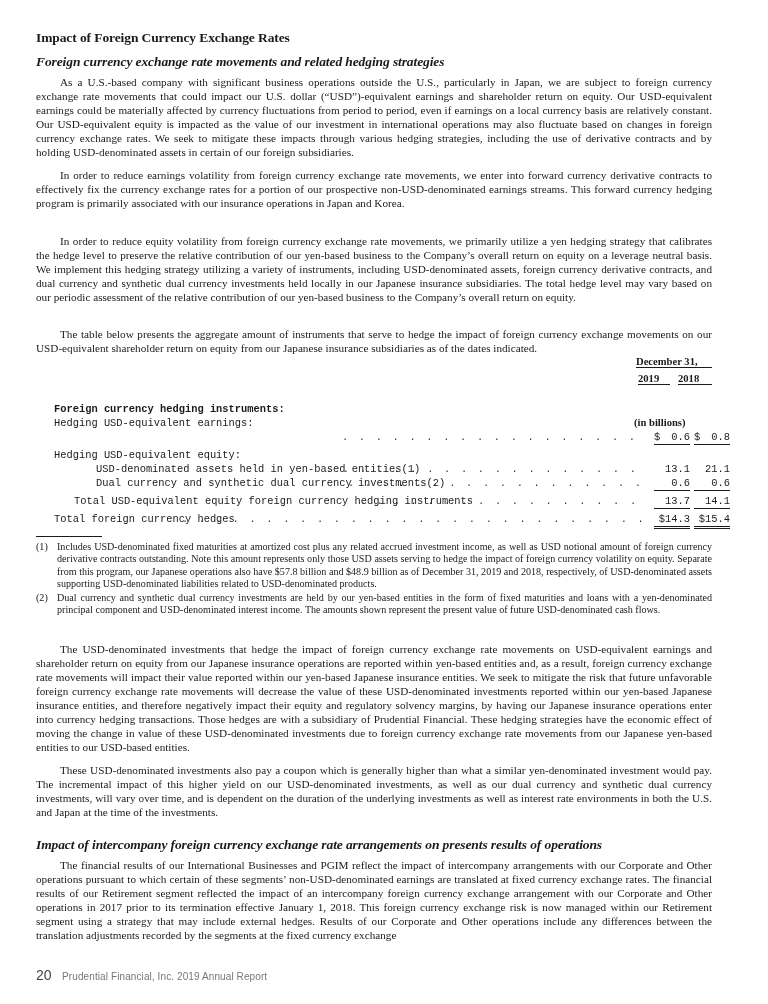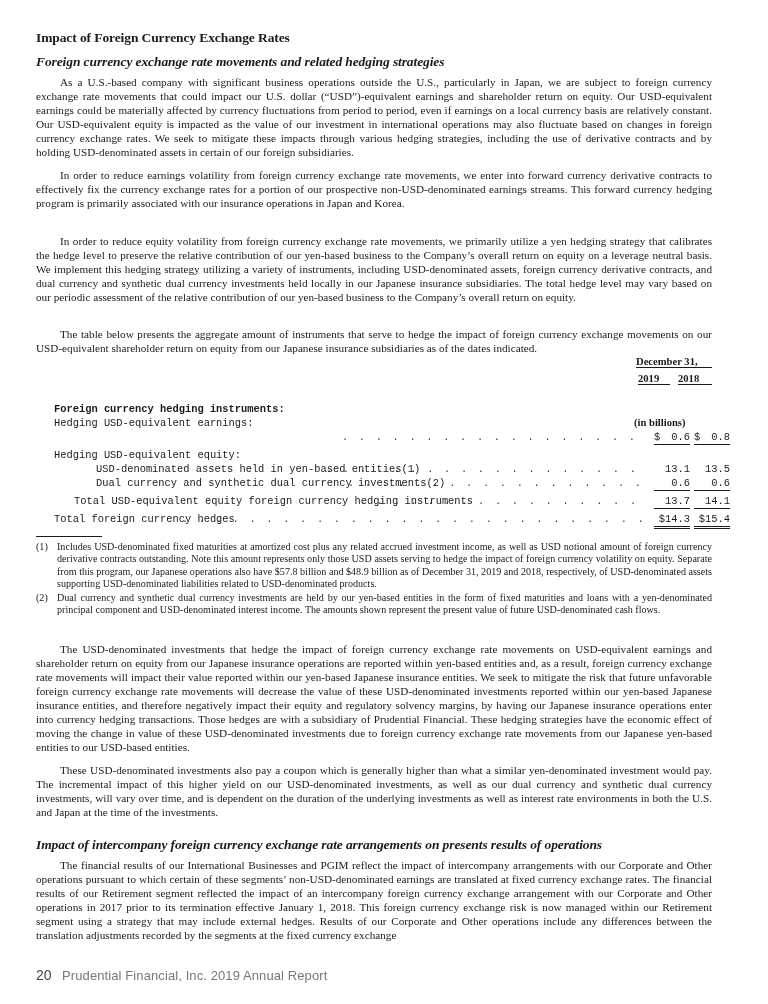--- a/index.html
+++ b/index.html
@@ -45,21 +45,21 @@
       text-align: justify;
     }
     .fn .num { position: absolute; left: 0; top: 0; }
     .fn .txt { margin-left: 21px; display: block; }
     .footer {
       position: absolute; left: 36px; top: 966px;
       font-family: "Liberation Sans", "DejaVu Sans", sans-serif;
       color: #555; white-space: nowrap;
     }
     .footer .pg { font-size: 14px; color: #444; }
-    .footer .src { font-size: 13px; margin-left: 6px; color: #777; letter-spacing: 0.1px; }
+    .footer .src { font-size: 10px; margin-left: 6px; color: #777; letter-spacing: 0.1px; }
   </style>
 </head>
 <body>
 
 <div class="page">
 
   <div class="h1">Impact of Foreign Currency Exchange Rates</div>
   <div class="h2" style="top:54px;">Foreign currency exchange rate movements and related hedging strategies</div>
 
   <p class="para" style="top:75px;">As a U.S.-based company with significant business operations outside the U.S., particularly in Japan, we are subject to foreign currency exchange rate movements that could impact our U.S. dollar (“USD”)-equivalent earnings and shareholder return on equity. Our USD-equivalent earnings could be materially affected by currency fluctuations from period to period, even if earnings on a local currency basis are relatively constant. Our USD-equivalent equity is impacted as the value of our investment in international operations may also fluctuate based on changes in foreign currency exchange rates. We seek to mitigate these impacts through various hedging strategies, including the use of derivative contracts and by holding USD-denominated assets in certain of our foreign subsidiaries.</p>
@@ -87,21 +87,21 @@
     </div>
 
     <div class="row" style="top:448px;">
       <span class="label">Hedging USD-equivalent equity:</span>
     </div>
 
     <div class="row" style="top:462px;">
       <span class="label" style="left:42px;">USD-denominated assets held in yen-based entities(1)</span>
       <span class="dots" style="left:272px; width:320px;">. . . . . . . . . . . . . . . . . . . . . . . . . . . . . . . . . . . . . . . . . . . . . . . . . . . . . . . . . . . . . . . . . . . . . . . . . . . . . . . . . . . . . . . . . . . . . . . . . . . . . . . . . . . . . . . . . . . . . . . . . . . . .</span>
       <span class="c1">13.1</span>
-      <span class="c2">13.5</span>
+      <span class="c2">21.1</span>
     </div>
     <div class="row" style="top:476px;">
       <span class="label" style="left:42px;">Dual currency and synthetic dual currency investments(2)</span>
       <span class="dots" style="left:294px; width:298px;">. . . . . . . . . . . . . . . . . . . . . . . . . . . . . . . . . . . . . . . . . . . . . . . . . . . . . . . . . . . . . . . . . . . . . . . . . . . . . . . . . . . . . . . . . . . . . . . . . . . . . . . . . . . . . . . . . . . . . . . . . . . . .</span>
       <span class="c1 ul">0.6</span>
       <span class="c2 ul">0.6</span>
     </div>
     <div class="row" style="top:494px;">
       <span class="label" style="left:20px;">Total USD-equivalent equity foreign currency hedging instruments</span>
       <span class="dots" style="left:306px; width:286px;">. . . . . . . . . . . . . . . . . . . . . . . . . . . . . . . . . . . . . . . . . . . . . . . . . . . . . . . . . . . . . . . . . . . . . . . . . . . . . . . . . . . . . . . . . . . . . . . . . . . . . . . . . . . . . . . . . . . . . . . . . . . . .</span>

